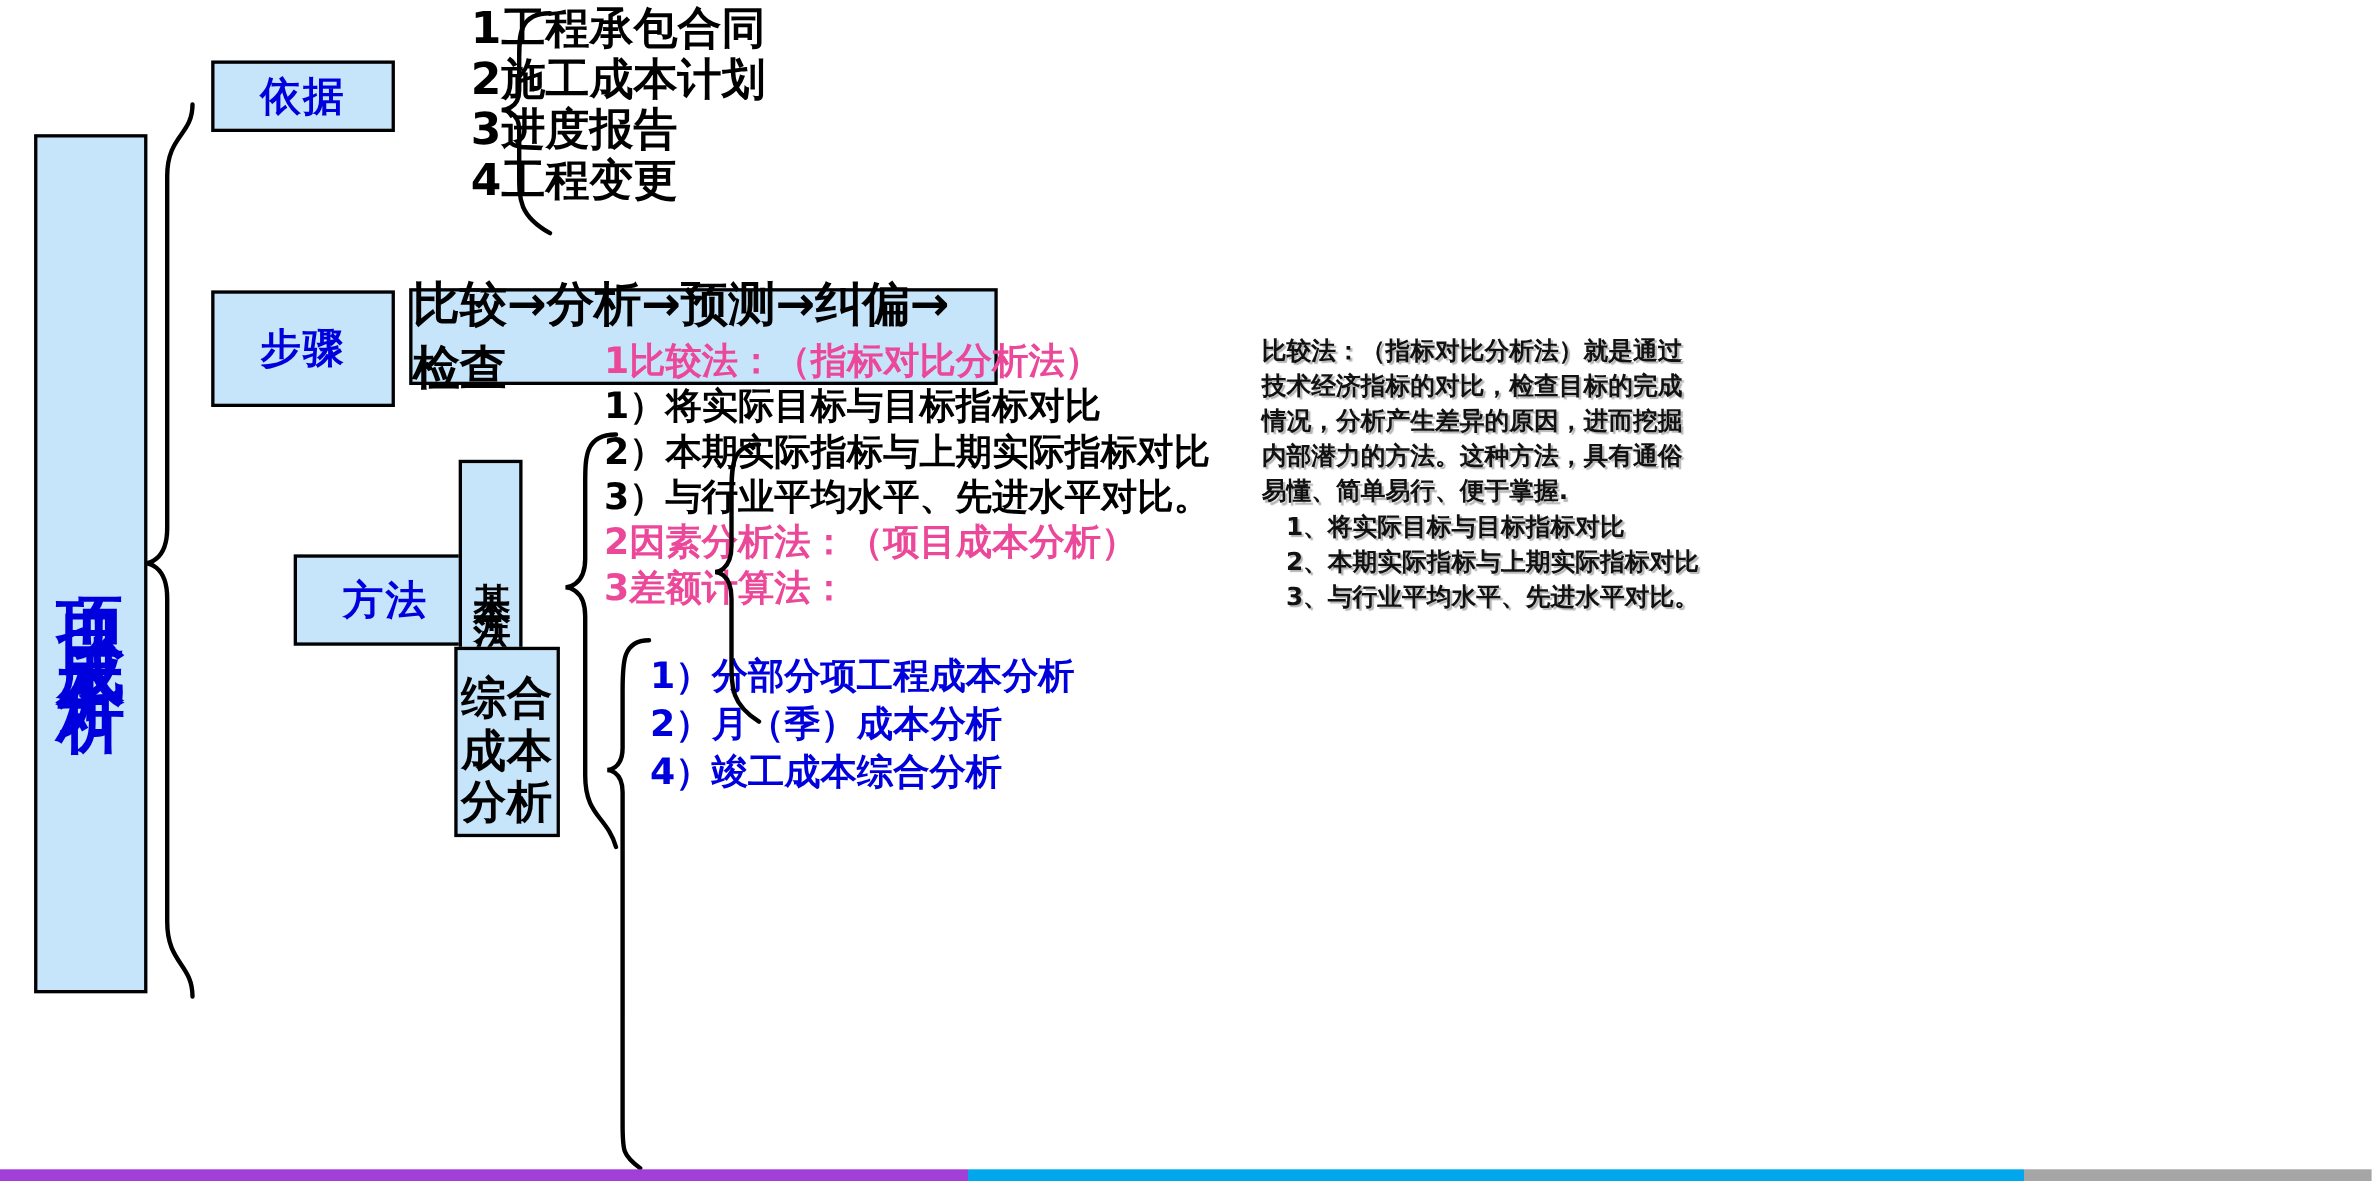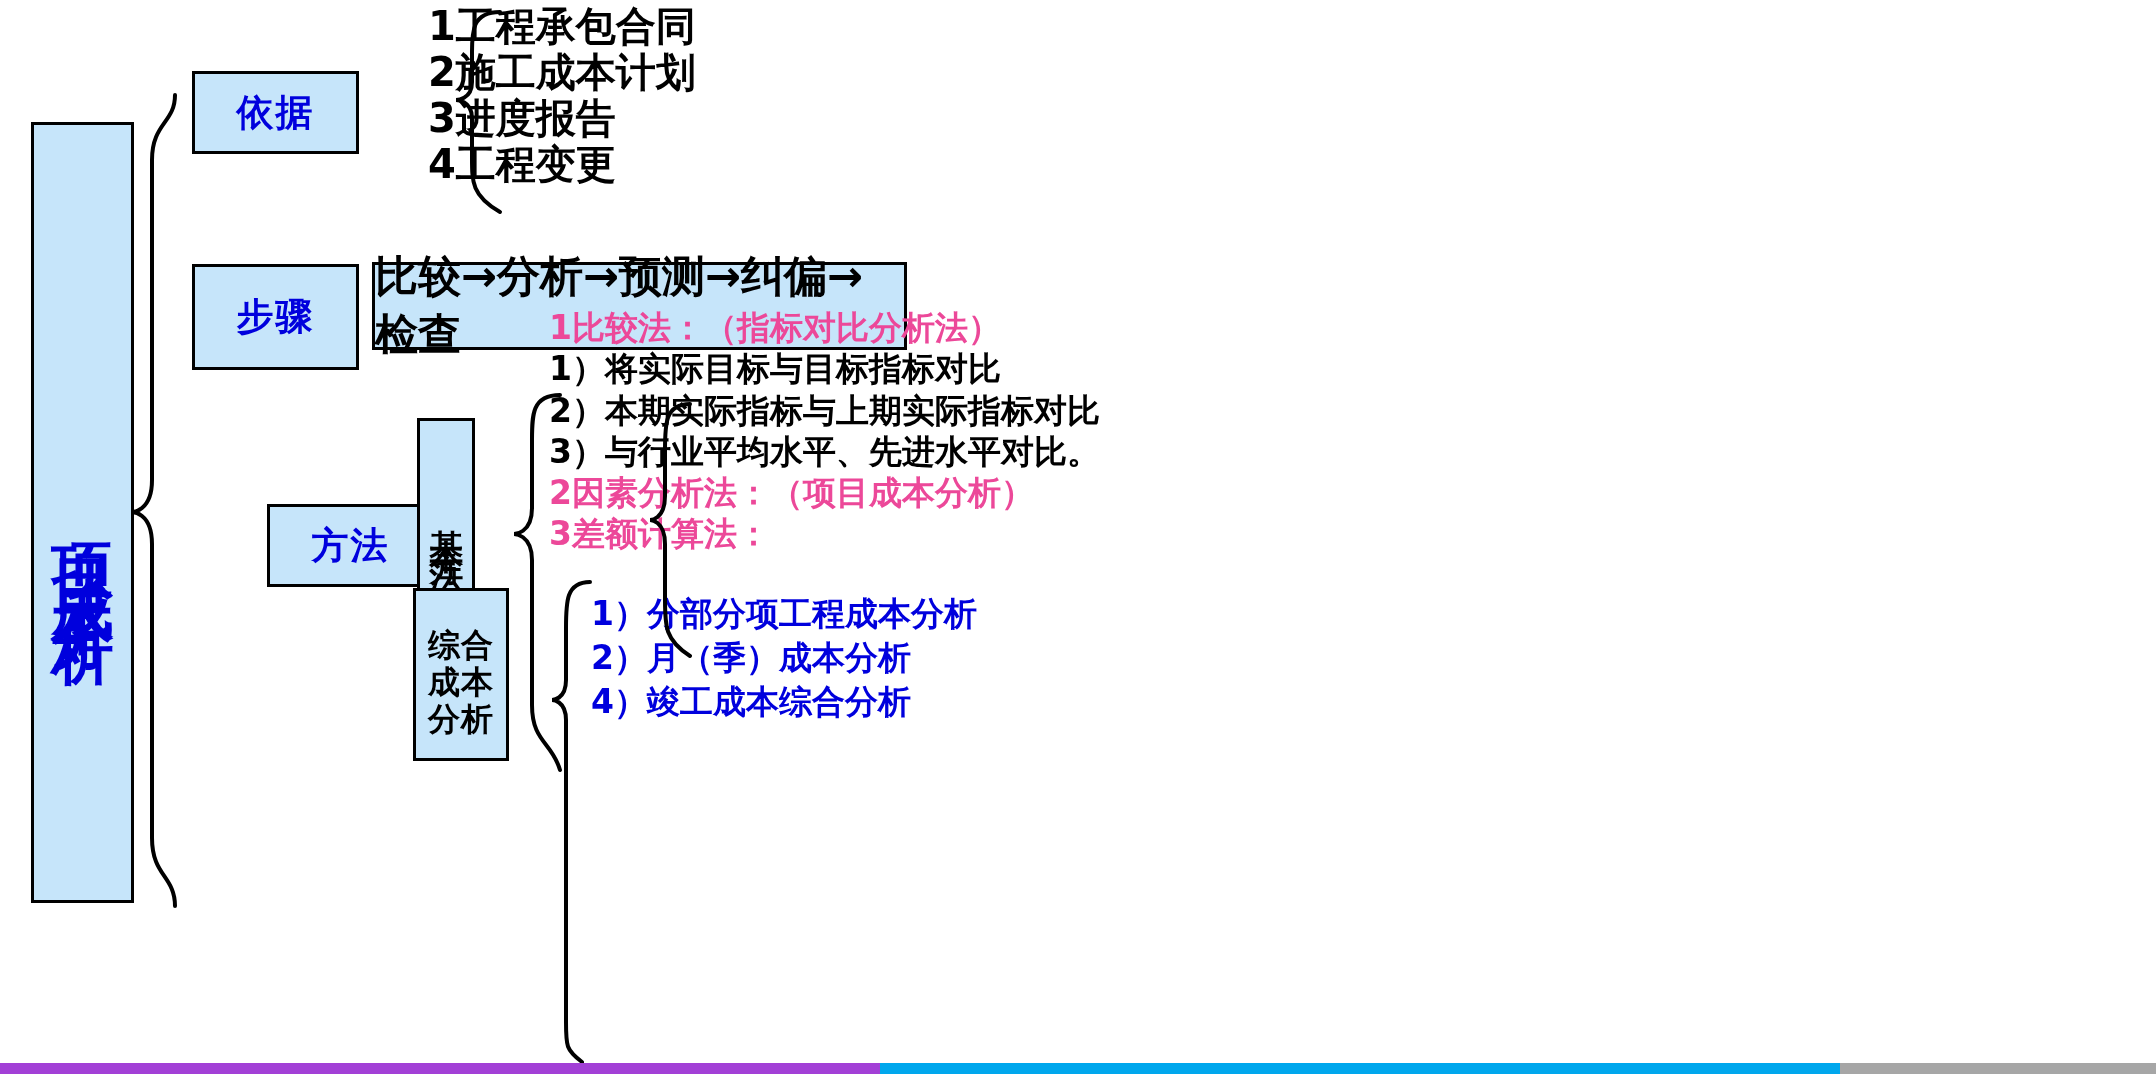--- a/index.html
+++ b/index.html
@@ -29,36 +29,36 @@
 
   #title-box{
     left:31px;top:122px;width:103px;height:781px;
     font-size:62px;
     line-height:1.03;
     writing-mode:vertical-rl;
     text-orientation:upright;
     letter-spacing:16px;
     padding-top:60px;
   }
-  #box-yiju{left:192px;top:71px;width:167px;height:83px;font-size:37px;}
+  #box-yiju{left:192px;top:55px;width:167px;height:65px;font-size:37px;}
   #box-buzhou{left:192px;top:264px;width:167px;height:106px;font-size:37px;}
   #box-fangfa{left:267px;top:504px;width:167px;height:83px;font-size:37px;}
   #box-process{
     left:372px;top:262px;width:535px;height:88px;
     font-size:43px;color:#000;font-weight:bold;letter-spacing:0;
   }
   #box-jiben{
     left:417px;top:418px;width:58px;height:208px;
     font-size:34px;line-height:1.22;
     writing-mode:vertical-rl;text-orientation:upright;letter-spacing:10px;
     color:#000;font-weight:bold;
   }
   #box-zonghe{
     left:413px;top:588px;width:96px;height:173px;
-    font-size:32px;line-height:1.16;
+    font-size:41px;line-height:1.16;
     color:#000;font-weight:bold;letter-spacing:1px;
     justify-content:center;
     flex-direction:column;
     padding:16px 0 0 0;
   }
   #box-zonghe .zline{display:block;white-space:nowrap;}
 
   
   .txtgroup{position:absolute;font-weight:bold;white-space:nowrap;}
   .txtgroup .ln{display:block;}
@@ -123,20 +123,30 @@
     <span class="ln blue">2因素分析法：（项目成本分析）</span>
     <span class="ln blue">3差额计算法：</span>
   </div>
 
   <div class="txtgroup" id="grp-zonghe">
     <span class="ln">1）分部分项工程成本分析</span>
     <span class="ln">2）月（季）成本分析</span>
     <span class="ln">4）竣工成本综合分析</span>
   </div>
 
+  <div id="grp-right">
+    <span class="ln">比较法：（指标对比分析法）就是通过</span>
+    <span class="ln">技术经济指标的对比，检查目标的完成</span>
+    <span class="ln">情况，分析产生差异的原因，进而挖掘</span>
+    <span class="ln">内部潜力的方法。这种方法，具有通俗</span>
+    <span class="ln">易懂、简单易行、便于掌握.</span>
+    <span class="ln ind">1、将实际目标与目标指标对比</span>
+    <span class="ln ind">2、本期实际指标与上期实际指标对比</span>
+    <span class="ln ind">3、与行业平均水平、先进水平对比。</span>
+  </div>
 
   <svg class="overlay" viewBox="0 0 2156 1074" xmlns="http://www.w3.org/2000/svg">
     <g fill="none" stroke="#000000" stroke-width="4" stroke-linecap="round">
 
       <path d="M175 95 C 175 123, 152 123, 152 160
                L 152 480
                C 152 512, 132 512, 132 512
                C 132 512, 152 512, 152 544
                L 152 838
                C 152 876, 175 876, 175 906"></path>

